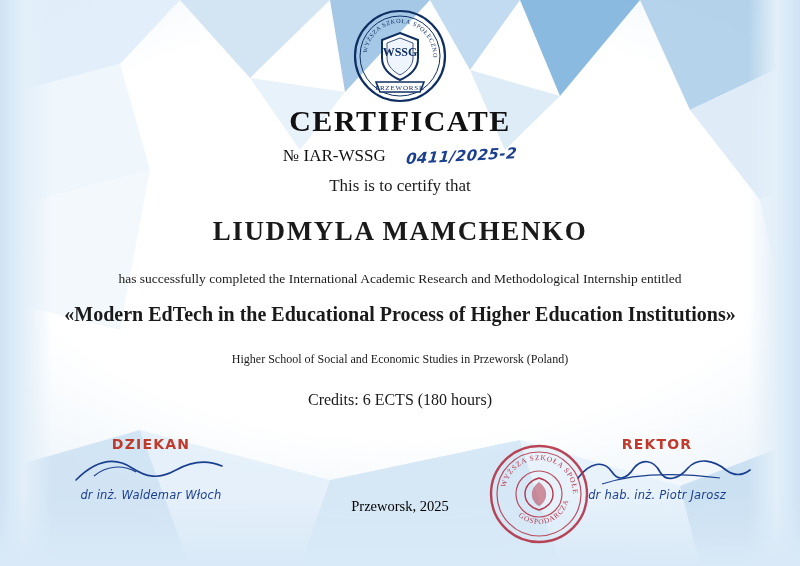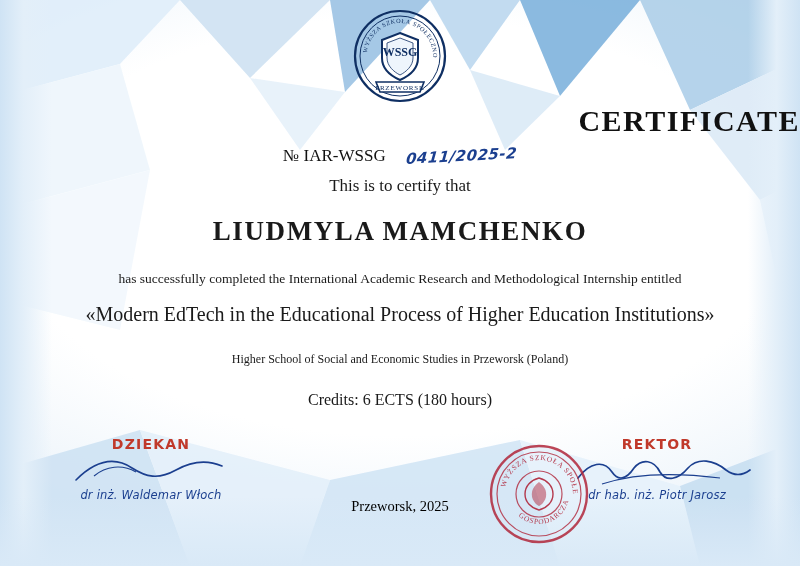--- a/index.html
+++ b/index.html
@@ -73,21 +73,20 @@
     top: 104px;
     text-align: center;
   }
   .title {
     font-size: 30px;
     font-weight: bold;
     letter-spacing: 1.5px;
     color: #111111;
     margin: 0 0 8px 0;
     font-family: "Liberation Serif", serif;
-    text-align: right;
   }
   .number-row {
     font-size: 17px;
     margin: 0 0 10px 0;
     display: flex;
     justify-content: center;
     align-items: baseline;
     gap: 20px;
   }
   .number-label { color: #111; }
@@ -110,21 +109,21 @@
     font-weight: bold;
     letter-spacing: 1.6px;
     margin: 0 0 24px 0;
   }
   .completed {
     font-size: 13.5px;
     margin: 0 0 16px 0;
   }
   .program {
     font-size: 20px;
-    font-weight: normal;
+    font-weight: bold;
     margin: 0 0 26px 0;
     padding: 0 24px;
   }
   .institution {
     font-size: 12px;
     margin: 0 0 24px 0;
   }
   .held {
     font-size: 16px;
     margin: 0 0 3px 0;

